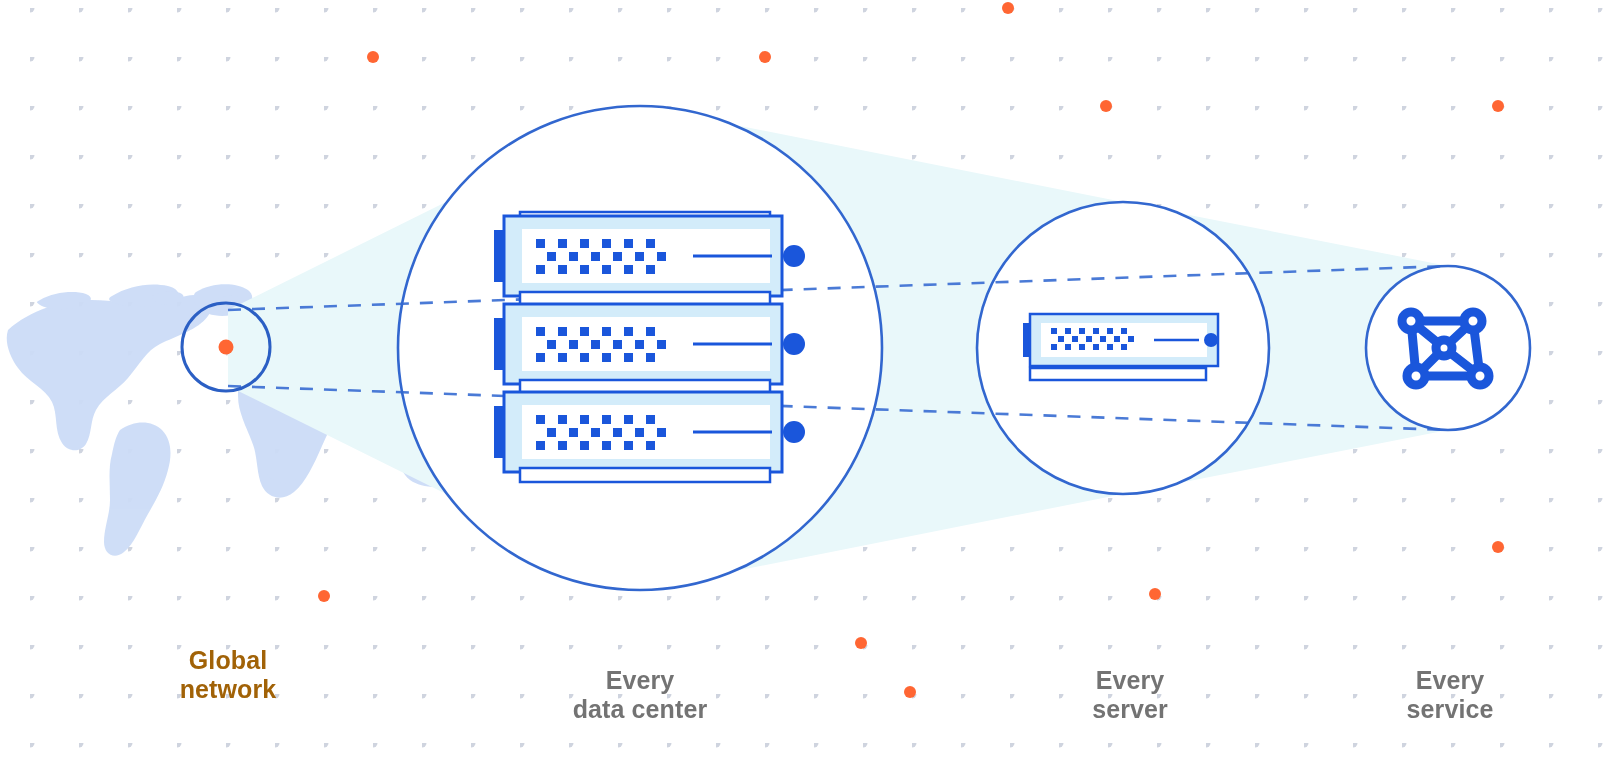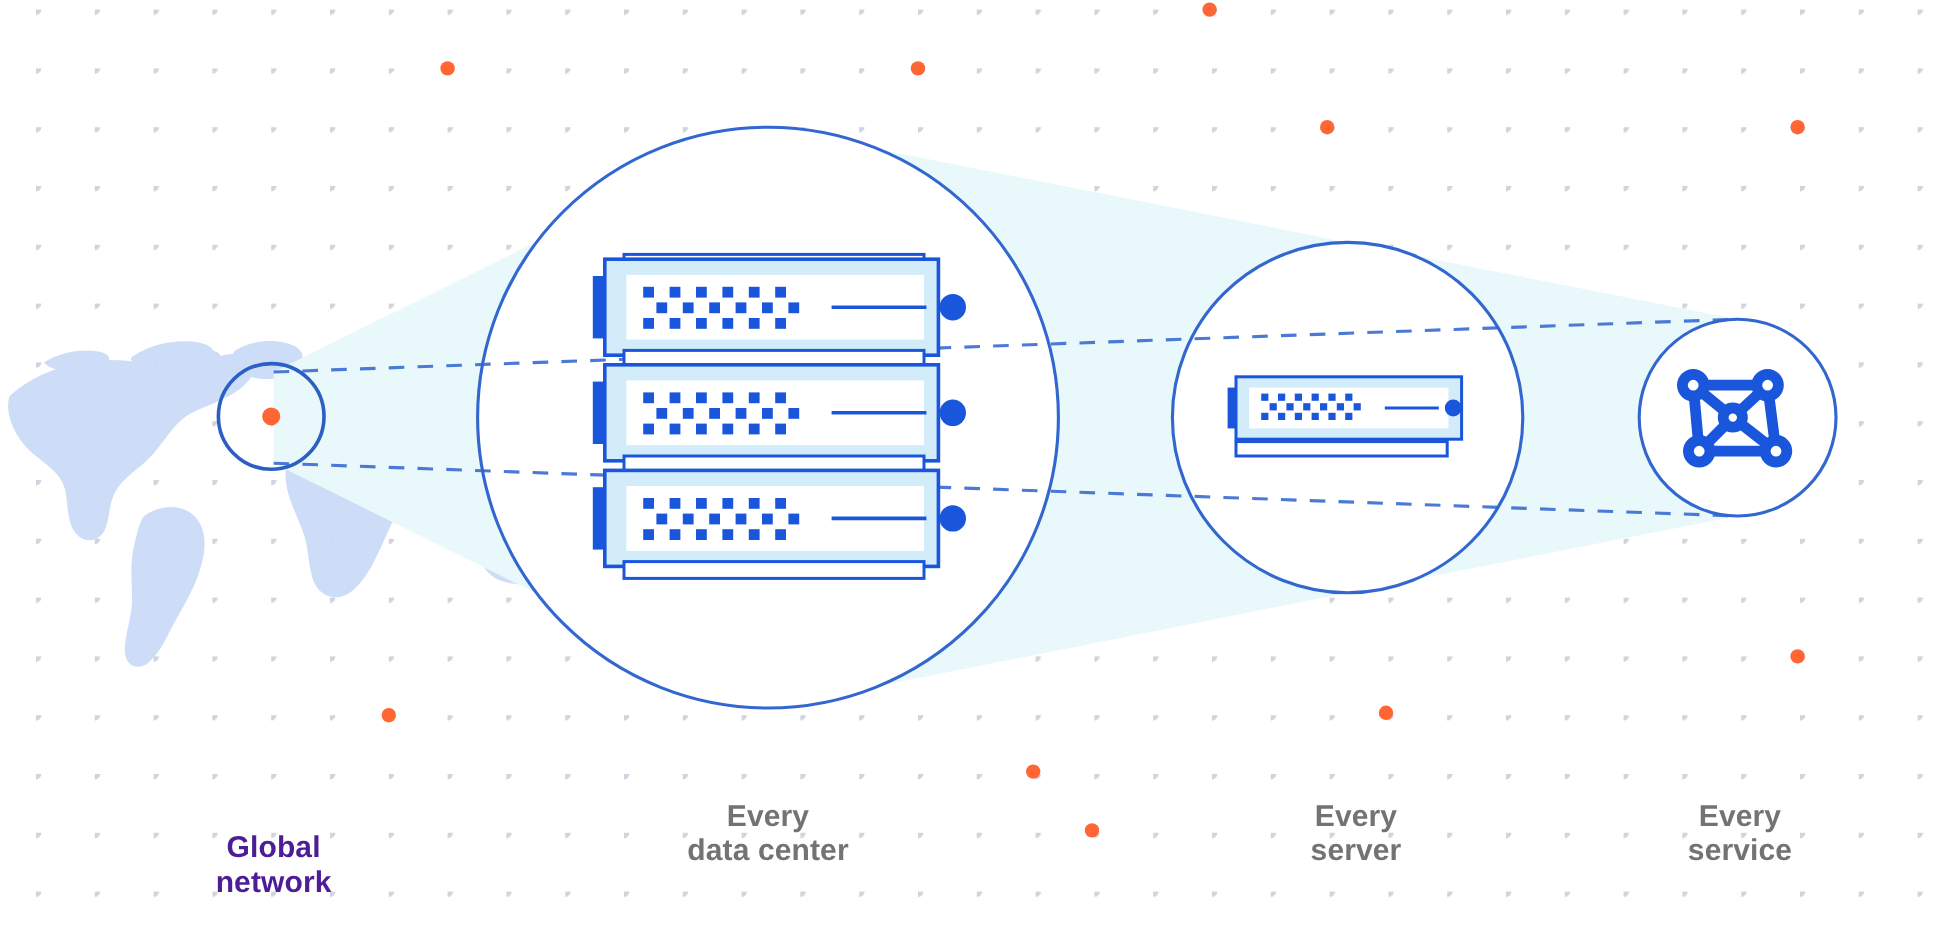--- a/index.html
+++ b/index.html
@@ -17,21 +17,21 @@
     position:absolute;
     text-align:center;
     font-size:25px;
     line-height:1.16;
     font-weight:700;
     letter-spacing:.1px;
     white-space:pre-line;
     color:#737373;
   }
   .label.accent{color:#1a56db;}
-  #label-global{left:118px;top:692px;width:220px;color:#4c1d95;}
+  #label-global{left:118px;top:646px;width:220px;color:#a16207;}
   #label-dc{left:530px;top:666px;width:220px;}
   #label-server{left:1020px;top:666px;width:220px;}
   #label-service{left:1340px;top:666px;width:220px;}
 </style>
 </head>
 <body>
 
 <div id="stage">
 
   <svg viewBox="0 0 1620 782" xmlns="http://www.w3.org/2000/svg">

